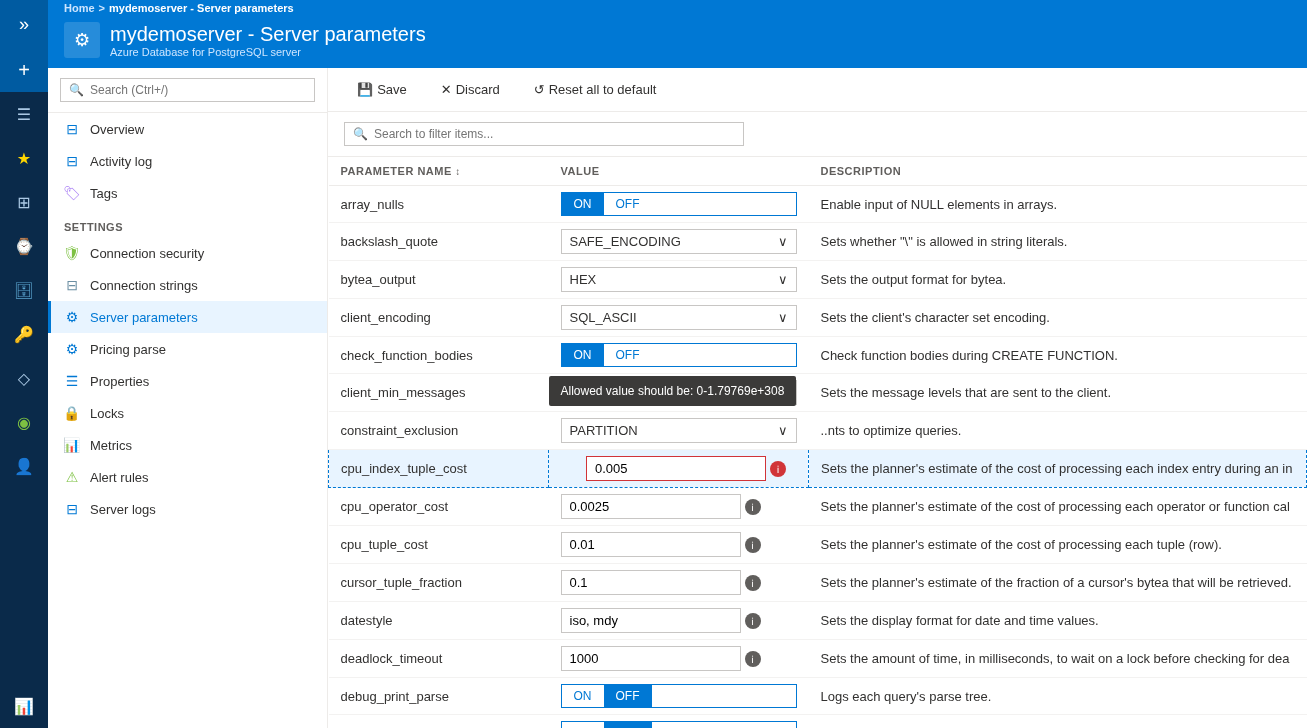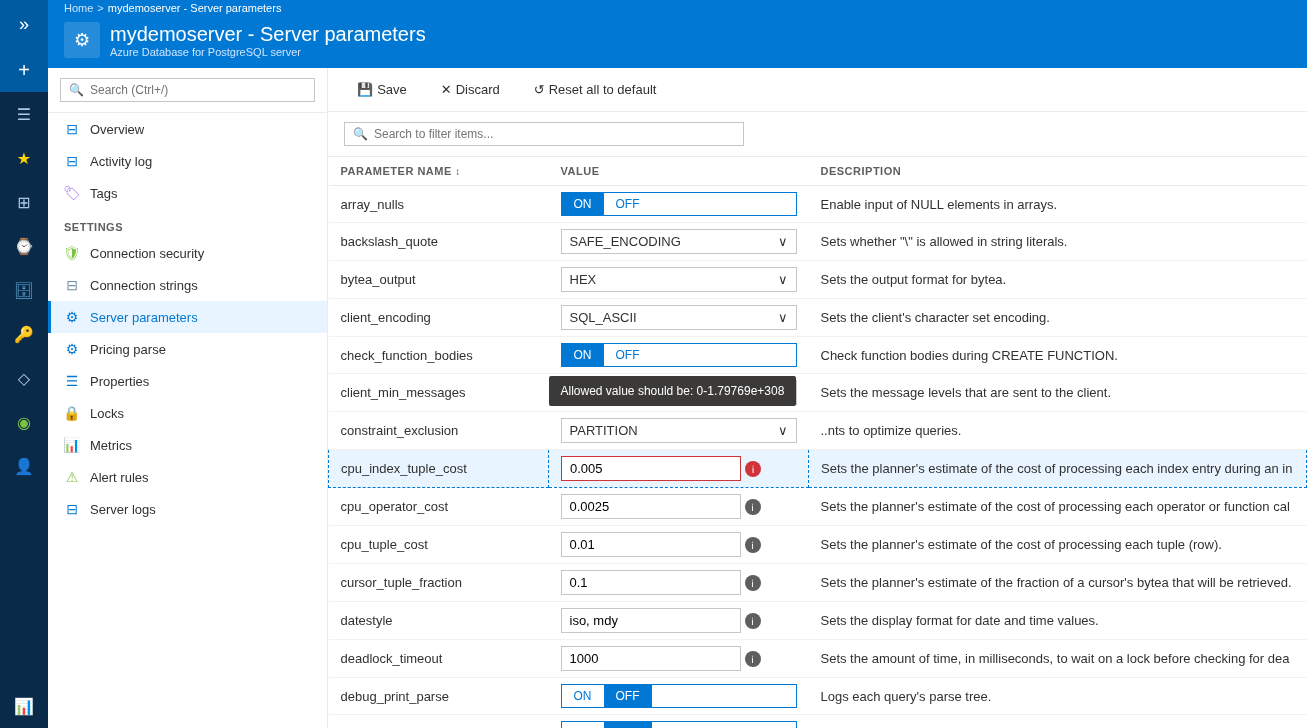--- a/index.html
+++ b/index.html
@@ -219,21 +219,21 @@
     }
 
     
     .param-input {
       border: 1px solid #c8c6c4;
       padding: 4px 8px;
       font-size: 13px;
       width: 180px;
       outline: none;
     }
-    .param-input-error { border-color: #d13438; }
+    .param-input-error { border-color: #d13438; margin-left: 25px; }
 
     
     .param-input-group {
       display: flex;
       align-items: center;
       gap: 4px;
     }
     .info-icon {
       width: 16px;
       height: 16px;
@@ -281,20 +281,21 @@
       flex: 1;
     }
     .header-row-top {
       background: #0078d4;
       padding: 2px 16px 0;
       font-size: 11px;
       color: #cce5ff;
       display: flex;
       align-items: center;
       gap: 4px;
+      font-weight: bold;
     }
     .page-header {
       background: #0078d4;
       padding: 8px 16px 10px;
       display: flex;
       align-items: center;
       gap: 10px;
       flex-shrink: 0;
     }
     .page-header-icon {

